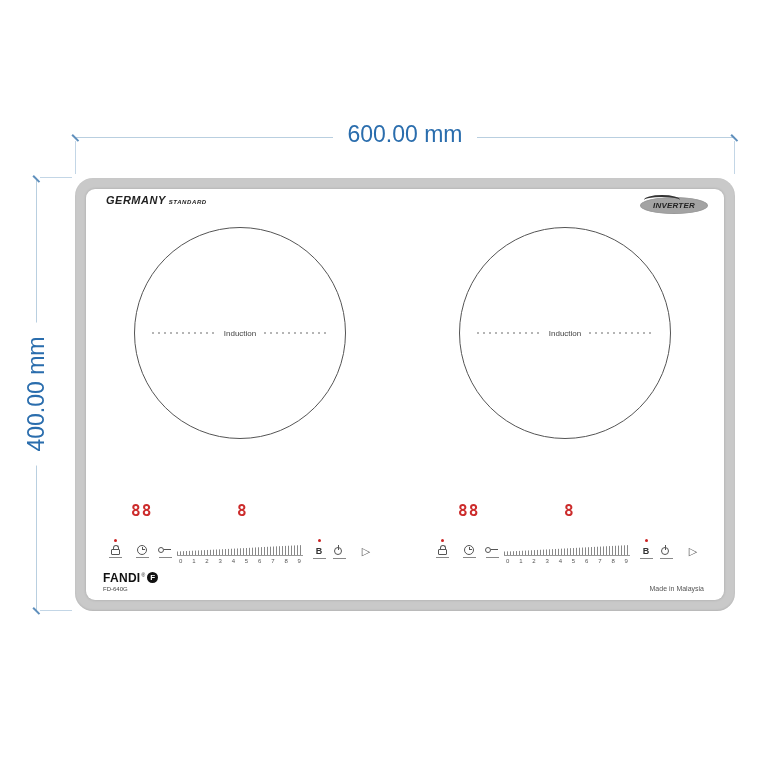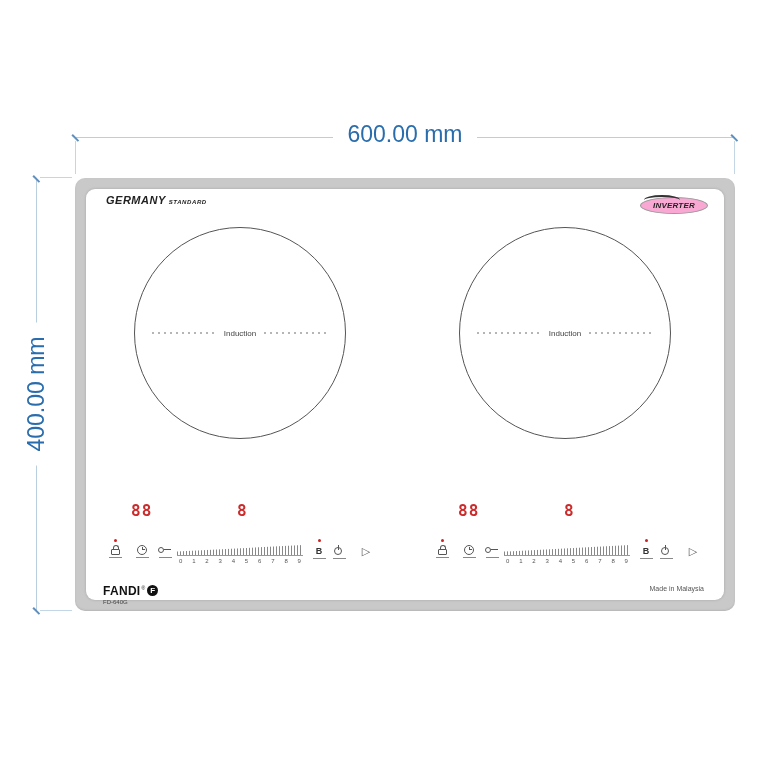--- a/index.html
+++ b/index.html
@@ -16,27 +16,27 @@
   .tick{position:absolute;width:9px;height:1.5px;background:#5f8fbc;transform:rotate(45deg);}
   .tick-wl{left:71px;top:137px;}
   .tick-wr{left:730px;top:137px;}
   .tick-ht{left:32px;top:178px;}
   .tick-hb{left:32px;top:610px;}
   .dlabel-top{position:absolute;left:75px;top:121px;width:660px;text-align:center;z-index:3;}
   .dlabel-top span{display:inline-block;background:#fff;padding:0 14px;font-size:23px;color:#2a6dad;}
   .dlabel-left{position:absolute;left:36px;top:394px;transform:translate(-50%,-50%) rotate(-90deg);z-index:3;white-space:nowrap;}
   .dlabel-left span{display:inline-block;background:#fff;padding:0 14px;font-size:23px;color:#2a6dad;}
   
-  .frame{position:absolute;left:75px;top:178px;width:660px;height:433px;background:#c9c9c9;border-radius:10px;box-shadow:inset 0 -1px 2px rgba(0,0,0,.10);}
+  .frame{position:absolute;left:75px;top:178px;width:660px;height:433px;background:#c9c9c9;border-radius:18px;box-shadow:inset 0 -1px 2px rgba(0,0,0,.10);}
   .surface{position:absolute;left:11px;top:11px;right:11px;bottom:11px;background:#ffffff;border-radius:9px;box-shadow:0 0 3px rgba(0,0,0,.18);}
   
   .germany{position:absolute;left:20px;top:5px;display:flex;align-items:baseline;}
   .g1{font-style:italic;font-weight:bold;font-size:11px;color:#222;letter-spacing:.5px;}
   .g2{font-style:italic;font-weight:bold;font-size:6px;color:#222;margin-left:3px;letter-spacing:.6px;}
-  .inverter{position:absolute;right:16px;top:8px;width:66px;height:15px;border:1px solid #999;border-radius:50%;display:flex;align-items:center;justify-content:center;background:#f9a8d4;}
+  .inverter{position:absolute;right:16px;top:8px;width:66px;height:15px;border:1px solid #999;border-radius:50%;display:flex;align-items:center;justify-content:center;background:#a3a3a3;}
   .swoosh{position:absolute;top:-3px;left:3px;width:36px;height:8px;border-top:2px solid #333;border-radius:50%;}
   .inv-text{font-style:italic;font-weight:bold;font-size:8px;color:#222;letter-spacing:.2px;}
   
   .zone{position:absolute;width:212px;height:212px;border:1px solid #555;border-radius:50%;display:flex;align-items:center;justify-content:center;box-sizing:border-box;}
   .z1{left:48px;top:38px;}
   .z2{left:373px;top:38px;}
   .dash{width:64px;height:2px;background:repeating-linear-gradient(90deg,#b5b5b5 0 2px,transparent 2px 6px);}
   .zlabel{font-size:8px;color:#444;margin:0 8px;}
   
   .unit{position:absolute;top:312px;width:272px;height:80px;}
@@ -66,21 +66,21 @@
   .i-key::before{content:"";position:absolute;left:0;top:2px;width:6px;height:6px;border:1px solid #555;border-radius:50%;box-sizing:border-box;}
   .i-key::after{content:"";position:absolute;left:6px;top:4px;width:7px;height:1px;background:#555;box-shadow:4px 2px 0 -2px #555,2px 2px 0 -2px #555;}
   .i-power{width:10px;height:11px;position:relative;}
   .i-power::before{content:"";position:absolute;left:0;top:2px;width:8px;height:8px;border:1px solid #555;border-radius:50%;box-sizing:border-box;}
   .i-power::after{content:"";position:absolute;left:4px;top:0;width:1px;height:5px;background:#555;}
   .b-label{font-size:9px;font-weight:bold;color:#333;line-height:10px;margin-top:1px;}
   .i-play{font-size:11px;color:#555;line-height:11px;margin-top:1px;}
   .ramp{width:126px;height:10px;background:repeating-linear-gradient(90deg,#888 0 1px,transparent 1px 3px);clip-path:polygon(0 100%,0 60%,100% 0,100% 100%);border-bottom:1px solid #999;margin-top:6px;}
   .nums{width:126px;display:flex;justify-content:space-between;font-size:6px;color:#555;margin-top:2px;padding:0 2px;box-sizing:border-box;}
   
-  .brand{position:absolute;left:17px;top:396px;}
+  .brand{position:absolute;left:17px;top:383px;}
   .brandrow{display:flex;align-items:flex-start;height:12px;}
   .bname{font-weight:bold;font-size:12px;color:#111;letter-spacing:.3px;line-height:12px;}
   .reg{font-size:5px;color:#111;margin-left:1px;line-height:6px;}
   .bmark{width:11px;height:11px;border-radius:50%;background:#111;color:#fff;font-size:8px;font-weight:bold;display:flex;align-items:center;justify-content:center;margin-left:2px;line-height:11px;}
   .bmodel{font-size:6px;color:#444;margin-top:2px;}
   .madein{position:absolute;right:20px;bottom:8px;font-size:7px;color:#555;}
 </style>
 </head>
 <body>
 

